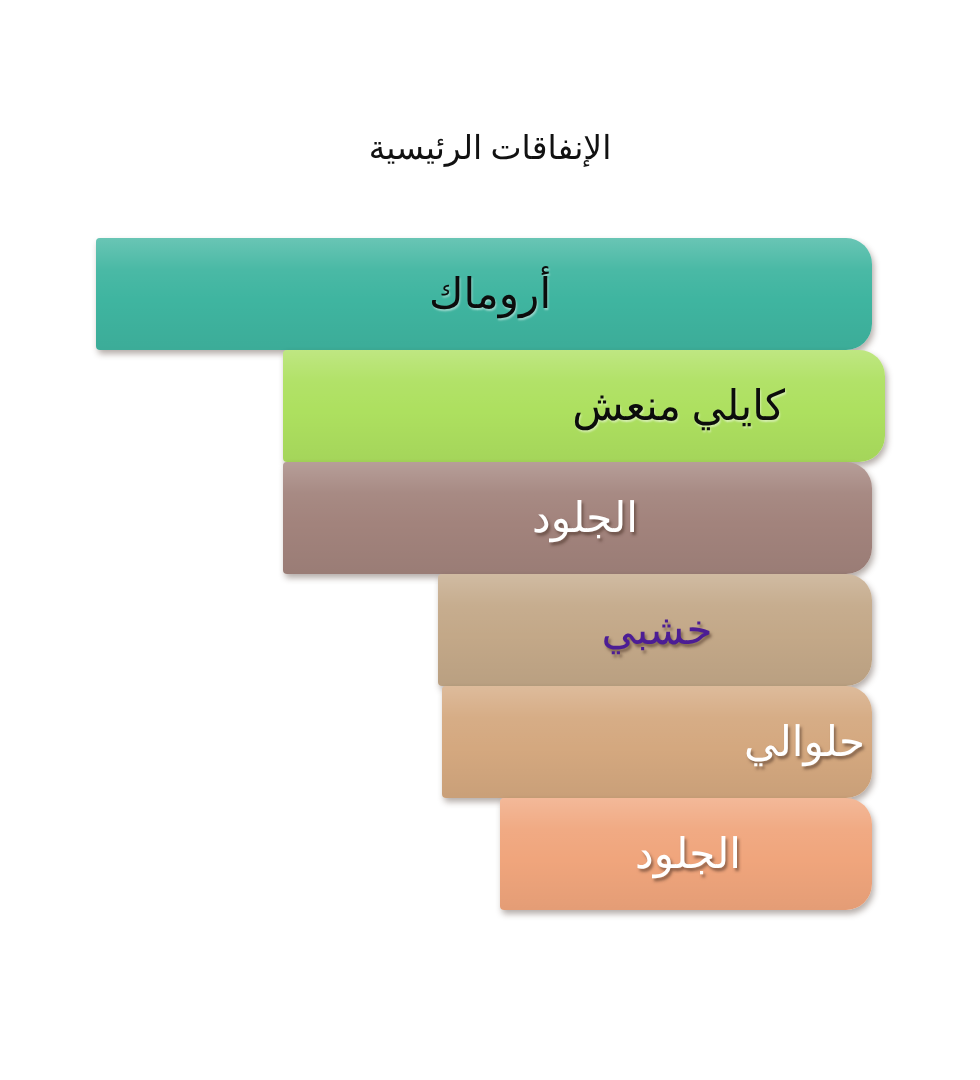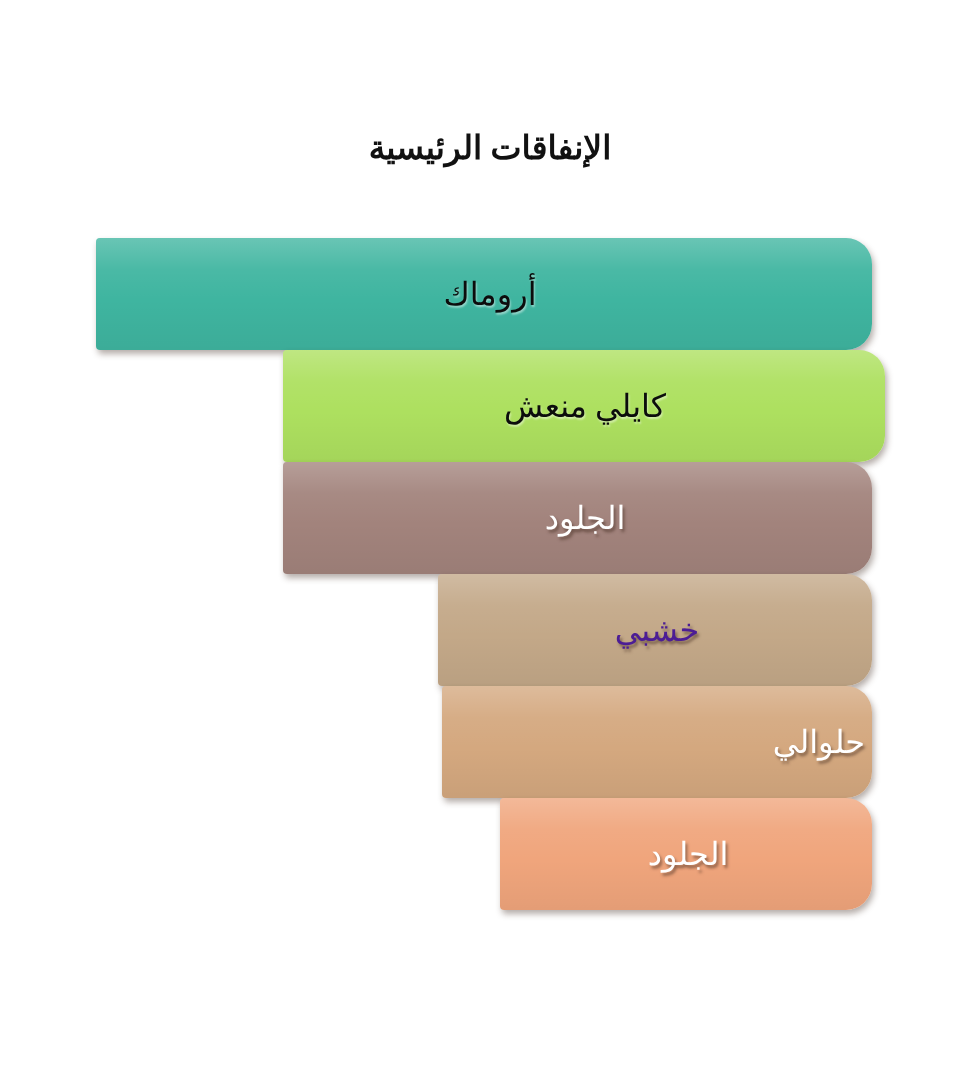--- a/index.html
+++ b/index.html
@@ -30,21 +30,20 @@
     top: 126px;
     width: 980px;
     text-align: center;
     font-size: 33px;
     line-height: 44px;
     color: #111111;
     direction: rtl;
     unicode-bidi: embed;
     letter-spacing: 0px;
     white-space: nowrap;
-    font-weight: bold;
   }
 
   
   .bar-row {
     position: absolute;
     height: 112px;
   }
 
   .bar-shape {
     position: absolute;
@@ -69,21 +68,21 @@
         rgba(255,255,255,0.00) 55%,
         rgba(0,0,0,0.05) 100%);
     pointer-events: none;
   }
 
   .bar-label {
     position: absolute;
     top: 0;
     height: 100px;
     line-height: 112px;
-    font-size: 32px;
+    font-size: 42px;
     direction: rtl;
     unicode-bidi: embed;
     white-space: nowrap;
     text-align: center;
     pointer-events: none;
   }
 
   .label-dark {
     color: #0c0c0c;
     text-shadow: 1px 2px 2px rgba(255,255,255,0.45);
@@ -122,18 +121,18 @@
         <div class="bar-shape" style="background: linear-gradient(rgb(212, 168, 127) 0%, rgb(212, 168, 127) 60%, rgb(212, 168, 127) 100%);"></div>
         <div class="bar-gloss"></div>
       </div>
       <div class="bar-row" style="left: 500px; top: 798px; width: 372px; height: 112px;">
         <div class="bar-shape" style="background: linear-gradient(rgb(240, 165, 124) 0%, rgb(240, 165, 124) 60%, rgb(240, 165, 124) 100%);"></div>
         <div class="bar-gloss"></div>
       </div>
     </div>
 
 <div class="bar-label label-dark" style="top: 238px; left: 290px; width: 400px; color: rgb(12, 12, 12);">أروماك</div>
-    <div class="bar-label label-dark" style="top: 350px; left: 385px; width: 400px; color: rgb(12, 12, 12);">كايلي منعش</div>
+    <div class="bar-label label-dark" style="top: 350px; left: 385px; width: 400px; color: rgb(12, 12, 12); text-align: right;">كايلي منعش</div>
     <div class="bar-label label-light" style="top: 462px; left: 385px; width: 400px; color: rgb(255, 255, 255);">الجلود</div>
     <div class="bar-label label-light" style="top: 574px; left: 457px; width: 400px; color: #4c1d95;">خشبي</div>
     <div class="bar-label label-light" style="top: 686px; left: 465px; width: 400px; color: rgb(255, 255, 255); text-align: right;">حلوالي</div>
     <div class="bar-label label-light" style="top: 798px; left: 488px; width: 400px; color: rgb(255, 255, 255);">الجلود</div>
   </div>
 
 </body></html>

